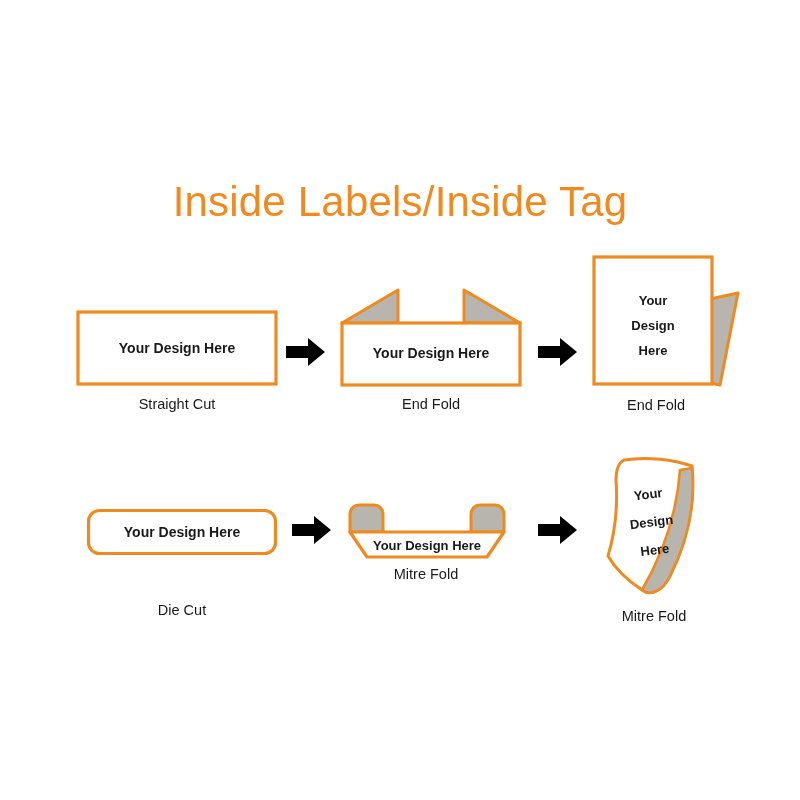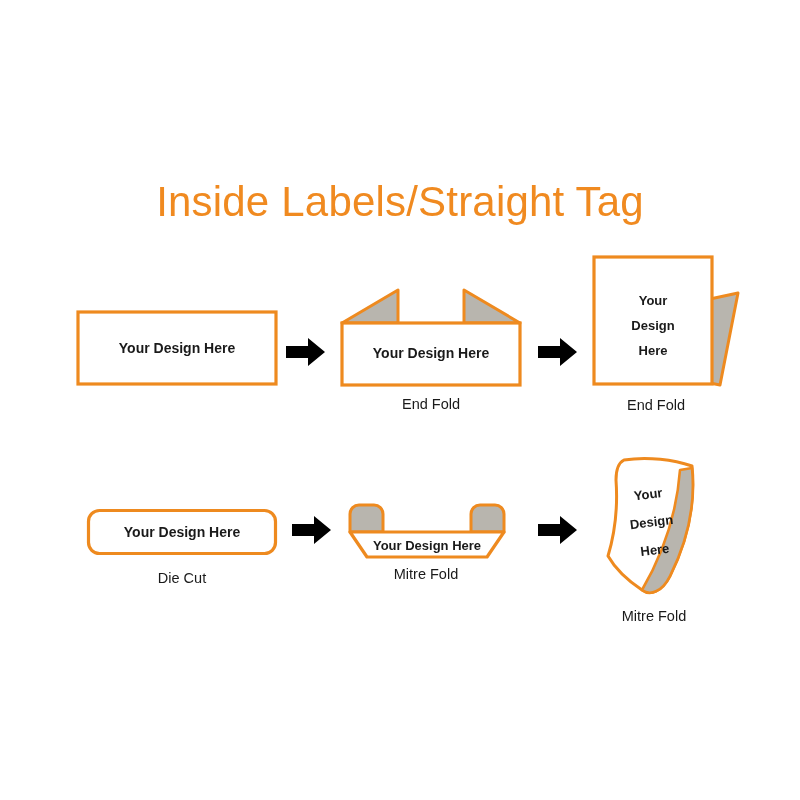--- a/index.html
+++ b/index.html
@@ -68,41 +68,42 @@
   #stage-straight-cut { left: 76px;  top: 310px; }
   #cap-straight-cut   { left: 76px;  top: 396px; width: 202px; }
   #arrow-1            { left: 286px; top: 336px; }
   #stage-end-fold-flat{ left: 336px; top: 284px; }
   #cap-end-fold-flat  { left: 336px; top: 396px; width: 190px; }
   #arrow-2            { left: 538px; top: 336px; }
   #stage-end-fold-3d  { left: 588px; top: 253px; }
   #cap-end-fold-3d    { left: 588px; top: 397px; width: 136px; }
   
   #stage-die-cut      { left: 86px;  top: 508px; }
-  #cap-die-cut        { left: 86px;  top: 570px; width: 192px; }
+  #cap-die-cut        { left: 86px;  top: 602px; width: 192px; }
   #arrow-3            { left: 292px; top: 514px; }
   #stage-mitre-flat   { left: 344px; top: 500px; }
   #cap-mitre-flat     { left: 344px; top: 566px; width: 164px; }
   #arrow-4            { left: 538px; top: 514px; }
   #stage-mitre-3d     { left: 600px; top: 450px; }
   #cap-mitre-3d       { left: 600px; top: 608px; width: 108px; }
 </style>
 </head>
 <body>
 
 <div id="diagram-root">
 
-  <div class="page-title">Inside Labels/Straight Tag</div>
+  <div class="page-title">Inside Labels/Inside Tag</div>
 
   <div class="stage" id="stage-straight-cut">
     <svg width="202" height="76" viewBox="0 0 202 76">
       <rect x="2" y="2" width="198" height="72" fill="#ffffff" stroke="#ee8a1f" stroke-width="3.2"></rect>
       <text class="shape-text" x="101" y="43" text-anchor="middle">Your Design Here</text>
     </svg>
   </div>
+  <div class="caption" id="cap-straight-cut">Straight Cut</div>
 
   <div class="arrow" id="arrow-1">
     <svg width="40" height="32" viewBox="0 0 40 32">
       <path d="M0 10 L22 10 L22 2 L39 16 L22 30 L22 22 L0 22 Z" fill="#000000"></path>
     </svg>
   </div>
 
   <div class="stage" id="stage-end-fold-flat">
     <svg width="190" height="104" viewBox="0 0 190 104">
 

